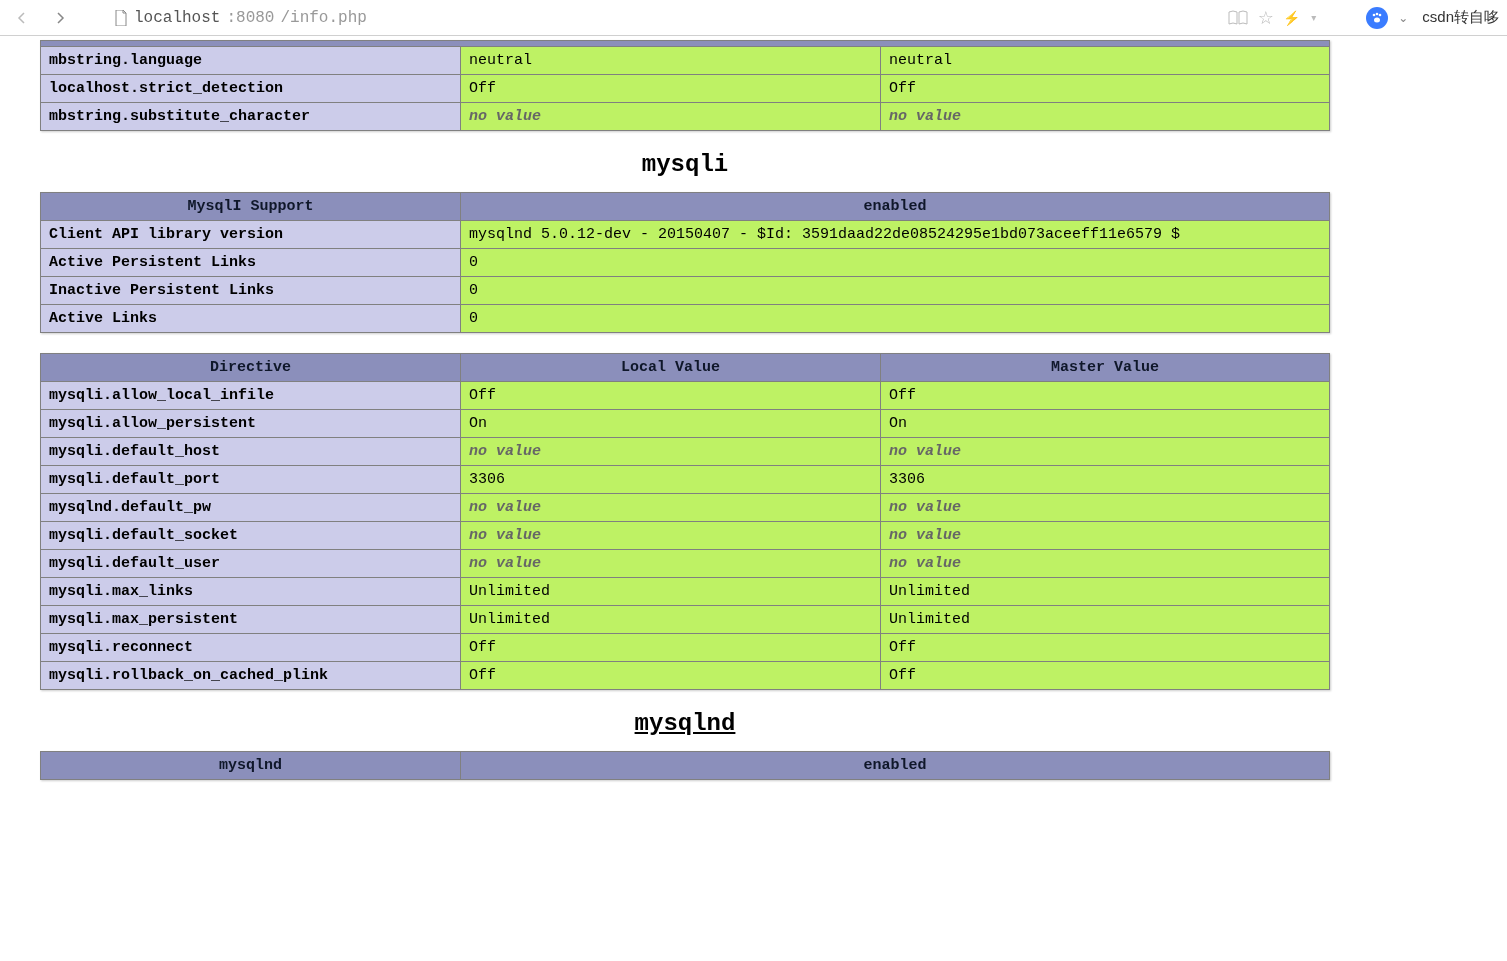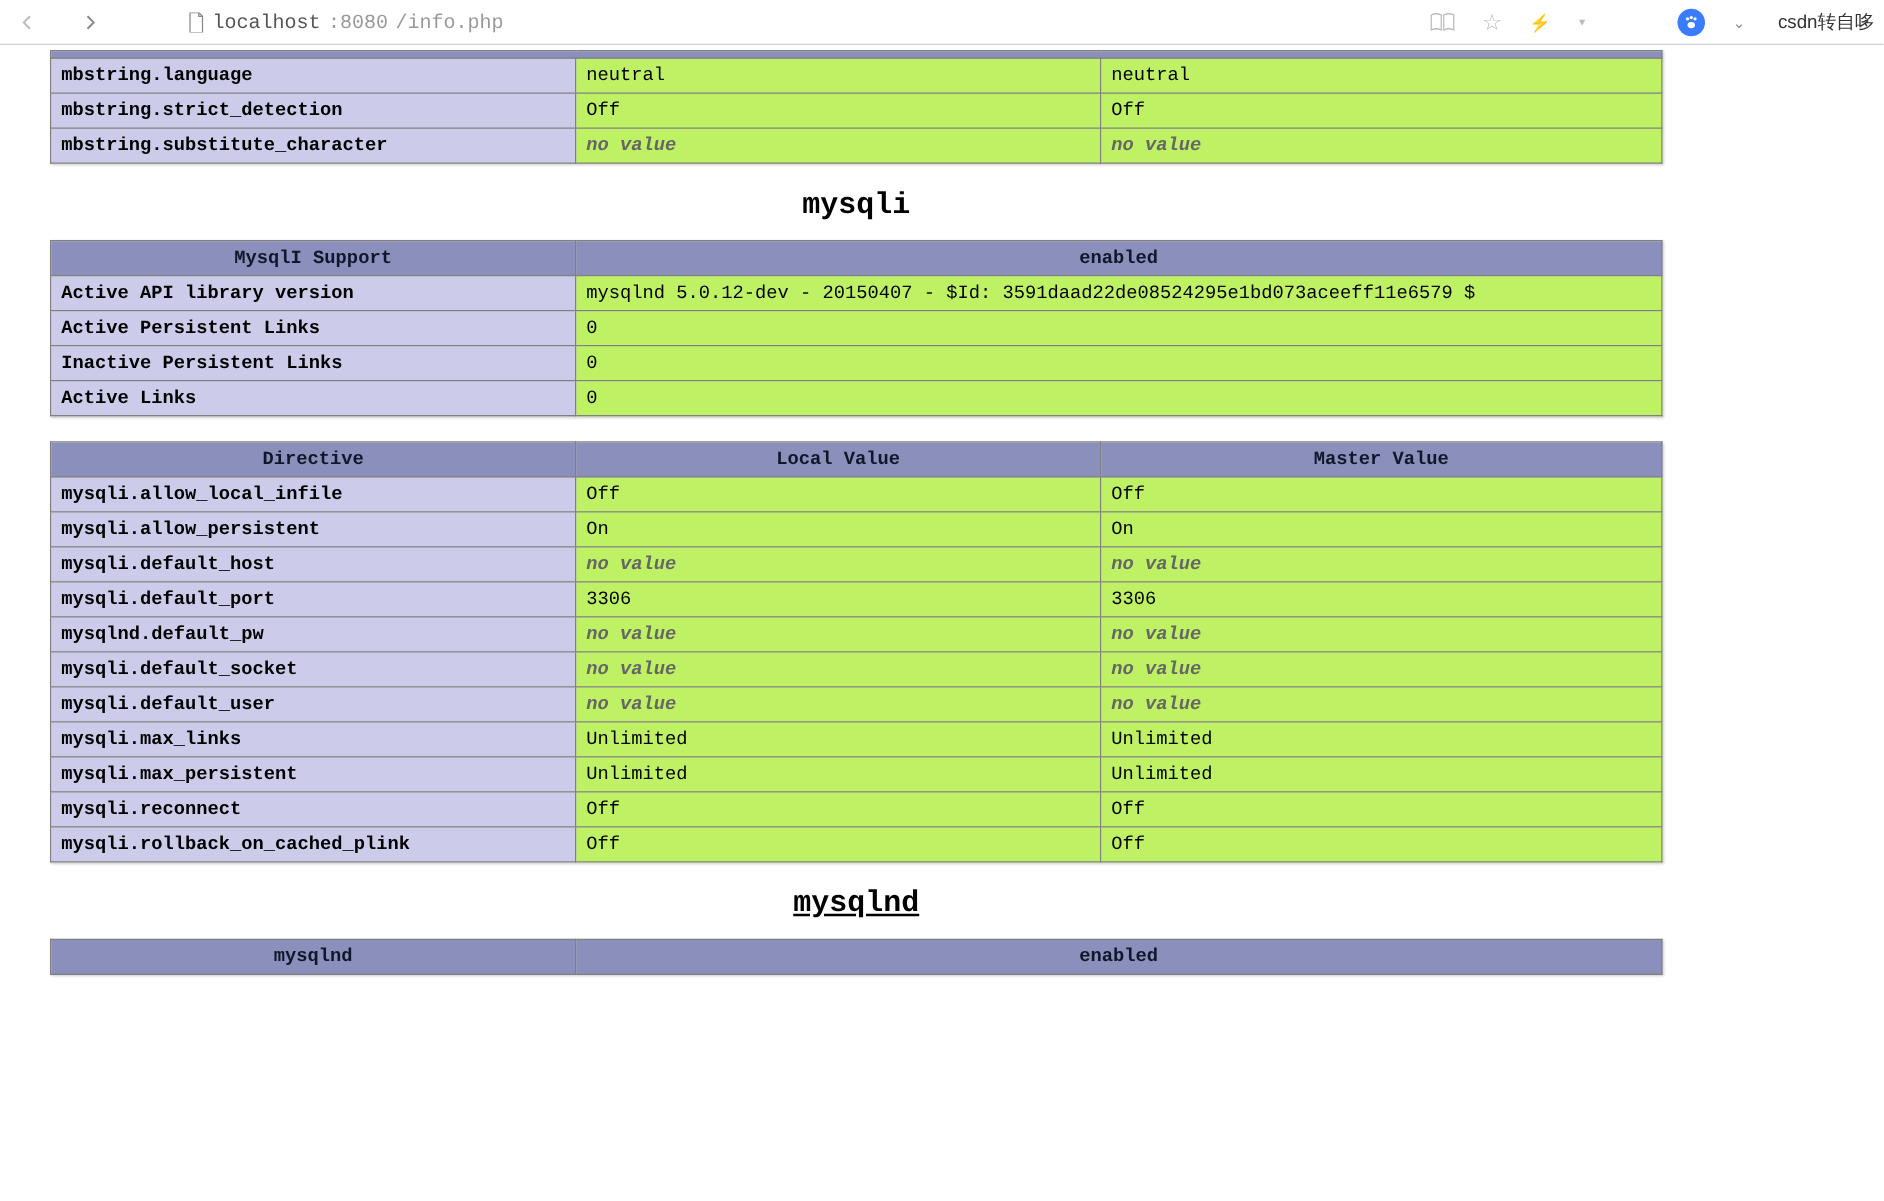--- a/index.html
+++ b/index.html
@@ -1,18 +1,18 @@
 <!DOCTYPE html>
 <html><head>
 <meta charset="utf-8">
 <style>
 * { margin:0; padding:0; box-sizing:border-box; }
 body { font-family: sans-serif; font-size:13px; background:#fff; width:1507px; height:961px; overflow:hidden; }
 
-.toolbar { height:36px; display:flex; align-items:center; border-bottom:1px solid #d0d0d0; padding:0 8px; gap:22px; }
+.toolbar { height:36px; display:flex; align-items:center; border-bottom:1px solid #d0d0d0; padding:0 8px; gap:10px; }
 .tb-btn { width:28px; height:28px; display:flex; align-items:center; justify-content:center; color:#555; }
 .tb-btn.dis { color:#bbb; }
 .url-area { display:flex; align-items:center; gap:6px; font-family:"Courier New",monospace; font-size:16px; color:#555; }
 .url-area .light { color:#999; }
 .spacer { flex:1; }
 .paw { width:22px; height:22px; border-radius:50%; background:#3a7cff; display:flex; align-items:center; justify-content:center; color:#fff; font-size:12px; }
 .side-label { font-size:15px; color:#333; margin-left:4px; white-space:nowrap; }
 
 .content { height:925px; overflow-y:auto; overflow-x:hidden; padding:4px 40px 20px 40px; width:1370px; }
 .content::-webkit-scrollbar { width:16px; }
@@ -82,21 +82,21 @@
           <th colspan="3" style="height:6px;padding:0;"></th>
         </tr>
   </tbody>
       <tbody id="mbstring-body">
         <tr>
           <td class="e">mbstring.language</td>
           <td class="v v1">neutral</td>
           <td class="v">neutral</td>
         </tr>
         <tr>
-          <td class="e">mbstring.strict_detection</td>
+          <td class="e">localhost.strict_detection</td>
           <td class="v v1">Off</td>
           <td class="v">Off</td>
         </tr>
         <tr>
           <td class="e">mbstring.substitute_character</td>
           <td class="v v1"><span class="nv">no value</span></td>
           <td class="v"><span class="nv">no value</span></td>
         </tr>
       </tbody>
 </table>
@@ -105,21 +105,21 @@
 
 <table>
   <tbody>
         <tr>
     <th style="width:420px">MysqlI Support</th>
     <th>enabled</th>
   </tr>
   </tbody>
       <tbody id="mysqli-support-body">
         <tr>
-          <td class="e" style="width: 420px;">Active API library version</td>
+          <td class="e" style="width: 420px;">Client API library version</td>
           <td class="v">mysqlnd 5.0.12-dev - 20150407 - $Id: 3591daad22de08524295e1bd073aceeff11e6579 $</td>
         </tr>
         <tr>
           <td class="e" style="width: 420px;">Active Persistent Links</td>
           <td class="v">0</td>
         </tr>
         <tr>
           <td class="e" style="width: 420px;">Inactive Persistent Links</td>
           <td class="v">0</td>
         </tr>

